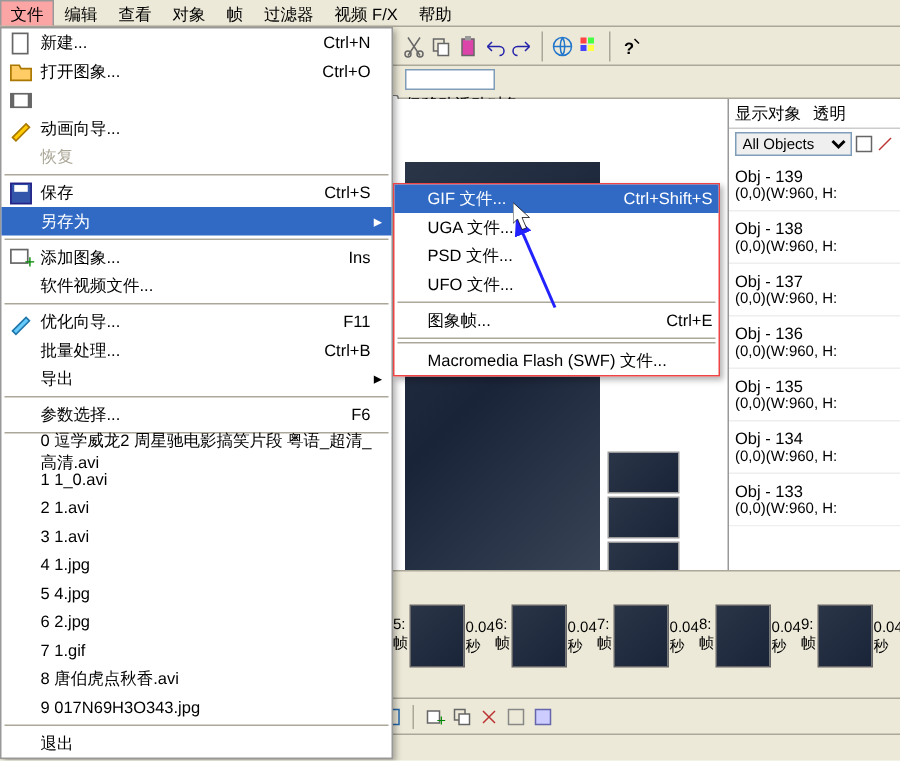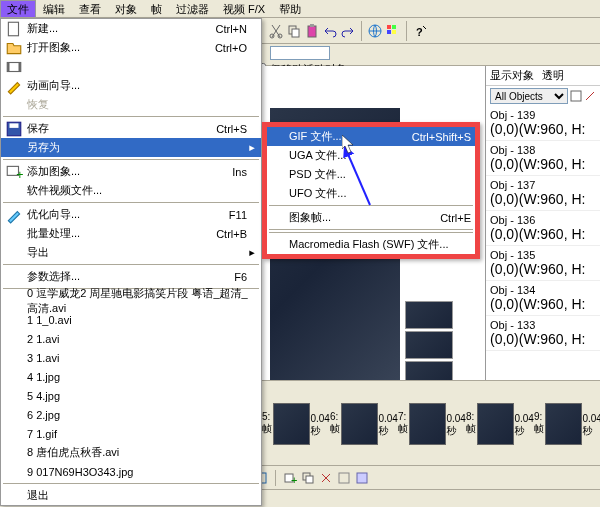--- a/index.html
+++ b/index.html
@@ -1,49 +1,49 @@
 <!DOCTYPE html>
 <html><head>
 <meta charset="utf-8">
 <style>
 * { margin: 0; padding: 0; box-sizing: border-box; font-family: "Microsoft YaHei", Tahoma, sans-serif; font-size: 11px; }
 body { width: 600px; height: 507px; background: #ece9d8; overflow: hidden; position: relative; }
 .menubar { background: #ece9d8; display: flex; height: 18px; border-bottom: 1px solid #aca899; }
 .menubar .item { padding: 2px 7px; cursor: default; }
-.menubar .item.open { background: #8b5cf6; border: 1px solid #999; border-bottom: none; padding: 1px 6px 2px; }
+.menubar .item.open { background: #fca5a5; border: 1px solid #999; border-bottom: none; padding: 1px 6px 2px; }
 .toolbar { background: #ece9d8; height: 26px; border-bottom: 1px solid #aca899; display: flex; align-items: center; padding: 0 4px; gap: 2px; }
 .toolbar .tb-sep { width: 1px; height: 20px; background: #aca899; margin: 0 3px; }
 .tb-icon { width: 16px; height: 16px; display: inline-block; }
 .tb-q { width: 60px; height: 16px; border: 1px solid #7f9db9; background: #fff; }
 .content { position: relative; height: 340px; background: #fff; }
 .dropdown { position: absolute; left: 0; top: 18px; width: 262px; background: #fff; border: 1px solid #999; box-shadow: 2px 2px 4px rgba(0,0,0,0.3); z-index: 10; }
 .dropdown .row { display: flex; align-items: center; padding: 2px 4px; height: 19px; cursor: default; }
 .dropdown .row.hl { background: #316ac5; color: #fff; }
 .dropdown .row .icn { width: 18px; height: 16px; margin-right: 4px; display: inline-flex; align-items: center; justify-content: center; }
 .dropdown .row .label { flex: 1; }
 .dropdown .row .shortcut { text-align: right; color: #000; }
 .dropdown .row.hl .shortcut { color: #fff; }
 .dropdown .row .arrow { width: 10px; text-align: center; }
 .dropdown .row.hl .arrow { color: #fff; }
 .dropdown .sep { height: 1px; background: #aca899; margin: 2px 2px; }
 .dropdown .disabled { color: #aca899; }
-.submenu { position: absolute; left: 262px; top: 122px; width: 218px; background: #fff; border: 5px solid #ef4444; box-shadow: 2px 2px 4px rgba(0,0,0,0.3); z-index: 11; }
+.submenu { position: absolute; left: 262px; top: 122px; width: 218px; background: #fff; border: 1px solid #ef4444; box-shadow: 2px 2px 4px rgba(0,0,0,0.3); z-index: 11; }
 .submenu .row { display: flex; align-items: center; padding: 2px 4px 2px 22px; height: 19px; cursor: default; }
 .submenu .row .label { flex: 1; }
 .submenu .row .shortcut { text-align: right; }
 .submenu .row.hl { background: #316ac5; color: #fff; }
 .submenu .sep { height: 1px; background: #aca899; margin: 2px 2px; }
 .right-area { position: absolute; right: 0; top: 0; width: 115px; height: 328px; border-left: 1px solid #999; background: #fff; overflow: hidden; }
 .right-hdr { display: flex; gap: 8px; padding: 2px 4px; border-bottom: 1px solid #ccc; }
 .obj-select { display: flex; align-items: center; gap: 2px; padding: 2px 4px; }
 .obj-select select { width: 78px; height: 16px; font-size: 10px; border: 1px solid #7f9db9; }
 .obj-list { overflow: hidden; }
 .obj-item { padding: 2px 4px; border-bottom: 1px solid #eee; height: 35px; display: flex; flex-direction: column; justify-content: center; }
 .obj-item .t { color: #000; }
-.obj-item .c { color: #000; font-size: 14px; }
+.obj-item .c { color: #000; font-size: 10px; }
 .preview-bg { position: absolute; left: 270px; top: 42px; width: 130px; height: 285px; background: linear-gradient(135deg, #2a3548 0%, #1a2438 50%, #3a4558 100%); }
 .thumb-strip { position: absolute; left: 405px; top: 235px; width: 80px; display: flex; flex-direction: column; gap: 2px; }
 .thumb-strip .th { width: 48px; height: 28px; background: linear-gradient(135deg, #2a3548, #1a2438); border: 1px solid #999; }
 .movechk { position: absolute; left: 310px; top: 48px; display: flex; align-items: center; gap: 4px; }
 .timeline { position: absolute; left: 262px; bottom: 42px; right: 0; height: 85px; background: #ece9d8; border-top: 1px solid #aca899; display: flex; overflow: hidden; }
 .frame-item { width: 68px; display: flex; align-items: center; padding-top: 2px; }
 .frame-item .fn { font-size: 10px; margin-bottom: 2px; }
 .frame-item .fimg { width: 60px; height: 42px; background: linear-gradient(135deg, #2a3548, #1a2438); border: 1px solid #666; }
 .frame-item .ft { font-size: 10px; margin-top: 3px; }
 .playback { position: absolute; left: 0; bottom: 18px; right: 0; height: 24px; background: #ece9d8; border-top: 1px solid #aca899; display: flex; align-items: center; padding: 0 6px; gap: 4px; }

